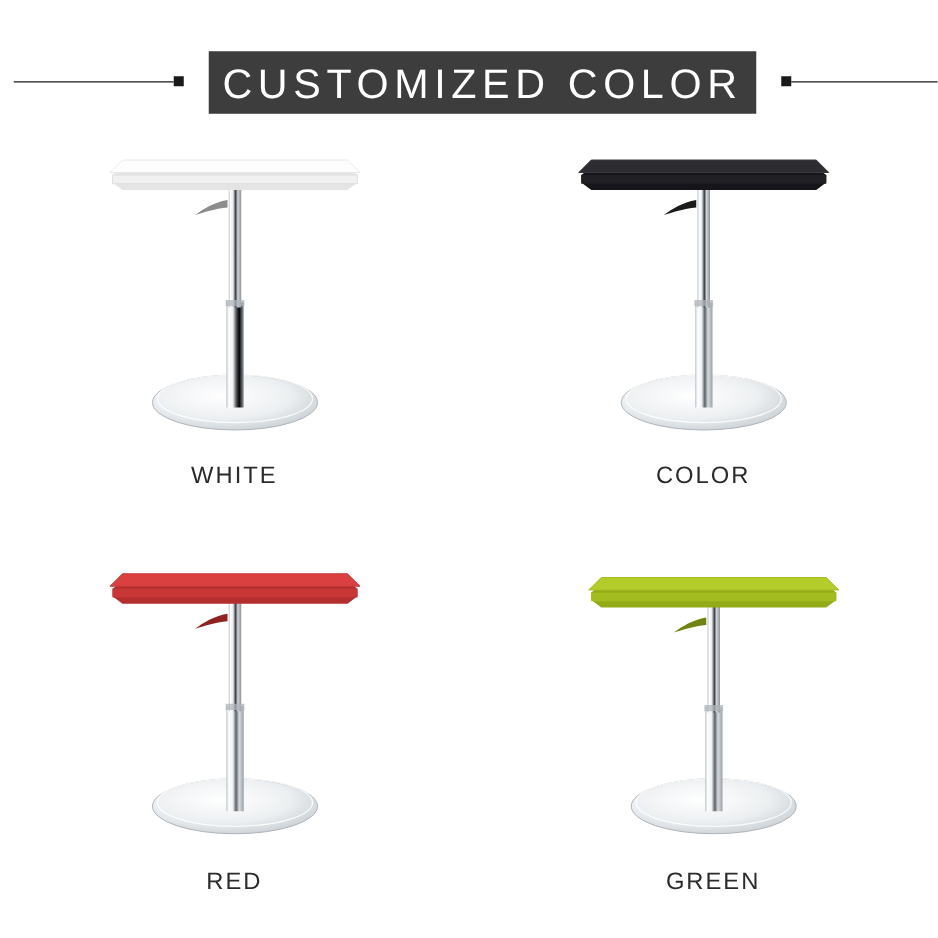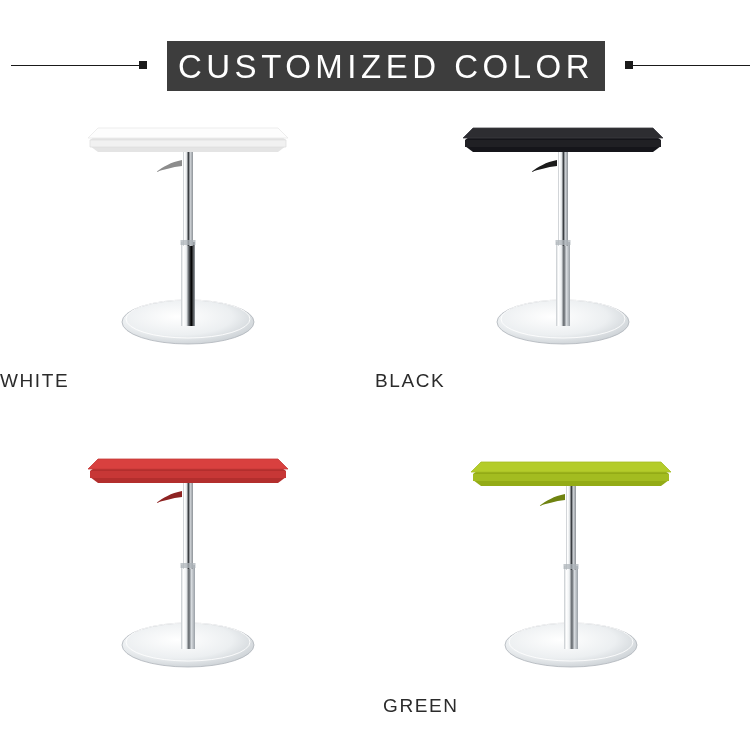--- a/index.html
+++ b/index.html
@@ -93,21 +93,21 @@
     left: 0;
     top: 0;
     width: 375px;
     height: 262px;
   }
   .caption {
     position: absolute;
     left: 0;
     top: 270px;
     width: 375px;
-    text-align: left;
+    text-align: center;
     font-size: 19px;
     letter-spacing: 1.6px;
     color: #2b2b2b;
   }
 
   
   .table-art {
     position: absolute;
     left: 50%;
     transform: translateX(-50%);
@@ -220,21 +220,21 @@
             <rect x="115" y="36" width="10" height="96" fill="url(#colUpB)"></rect>
             <rect x="112.5" y="126" width="15" height="5" fill="#aeb4ba" opacity="0.75"></rect>
             <path d="M114 46 C103 48 95 53 88 58 C95 56 104 53 114 52 Z" fill="#1b1b1b"></path>
             <path d="M22 26 L30 20 L210 20 L218 26 L218 32 L210 38 L30 38 L22 32 Z" fill="#15151a"></path>
             <path d="M22 26 L218 26 L218 33 L22 33 Z" fill="#202024"></path>
             <path d="M30 14 L210 14 L220 24 L20 24 Z" fill="#2d2d31"></path>
             <path d="M30 14 L210 14 L220 24 L20 24 Z" fill="none" stroke="#3a3a40" stroke-width="0.8"></path>
           </svg>
         </div>
       </div>
-      <div class="caption">BLACK</div>
+      <div class="caption">COLOR</div>
     </div>
 
     <div class="cell cell-2">
       <div class="photo">
         <div class="table-art" style="top:20px;">
           <svg width="240" height="232" viewBox="0 0 240 232" xmlns="http://www.w3.org/2000/svg">
             <defs>
               <linearGradient id="colUpR" x1="0" y1="0" x2="1" y2="0">
                 <stop offset="0%" stop-color="#b9bec3"></stop>
                 <stop offset="14%" stop-color="#ffffff"></stop>
@@ -264,20 +264,21 @@
             <rect x="115" y="36" width="10" height="88" fill="url(#colUpR)"></rect>
             <rect x="112.5" y="118" width="15" height="5" fill="#aeb4ba" opacity="0.75"></rect>
             <path d="M114 46 C103 48 95 53 88 58 C95 56 104 53 114 52 Z" fill="#8e2322"></path>
             <path d="M22 26 L30 20 L210 20 L218 26 L218 32 L210 38 L30 38 L22 32 Z" fill="#b32e2d"></path>
             <path d="M22 26 L218 26 L218 33 L22 33 Z" fill="#c73736"></path>
             <path d="M30 14 L210 14 L220 24 L20 24 Z" fill="#d9403f"></path>
             <path d="M30 14 L210 14 L220 24 L20 24 Z" fill="none" stroke="#c43a39" stroke-width="0.8"></path>
           </svg>
         </div>
       </div>
+      <div class="caption">RED</div>
     </div>
 
     <div class="cell cell-3">
       <div class="photo">
         <div class="table-art" style="top:23px;">
           <svg width="240" height="232" viewBox="0 0 240 232" xmlns="http://www.w3.org/2000/svg">
             <defs>
               <linearGradient id="colUpG" x1="0" y1="0" x2="1" y2="0">
                 <stop offset="0%" stop-color="#b9bec3"></stop>
                 <stop offset="14%" stop-color="#ffffff"></stop>

